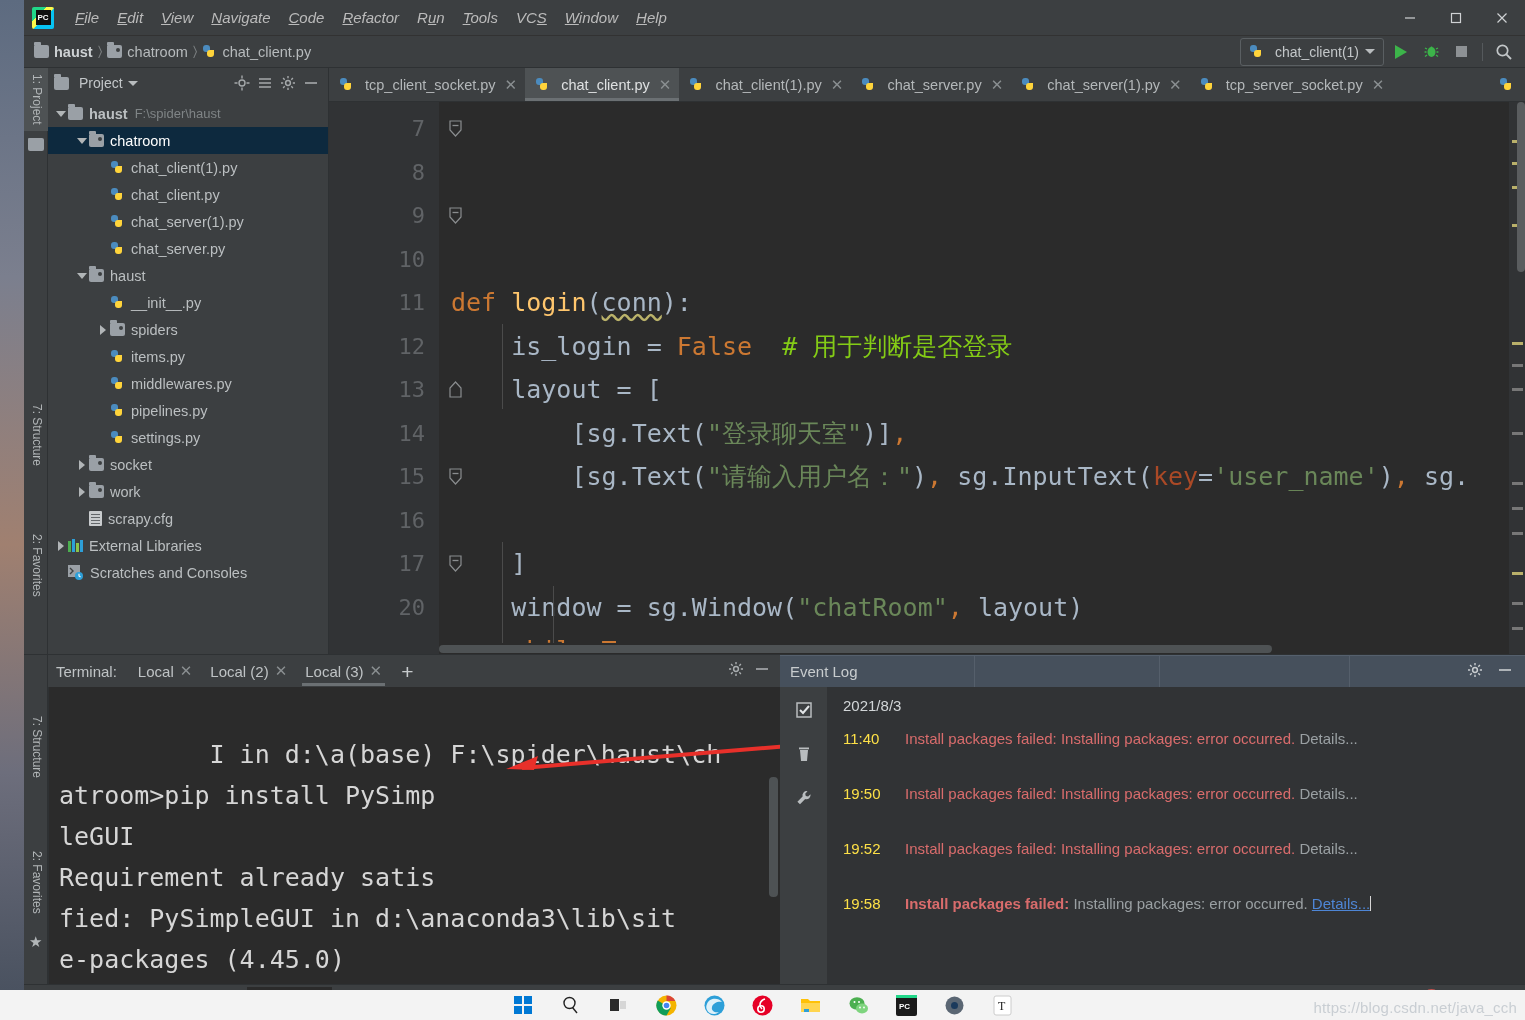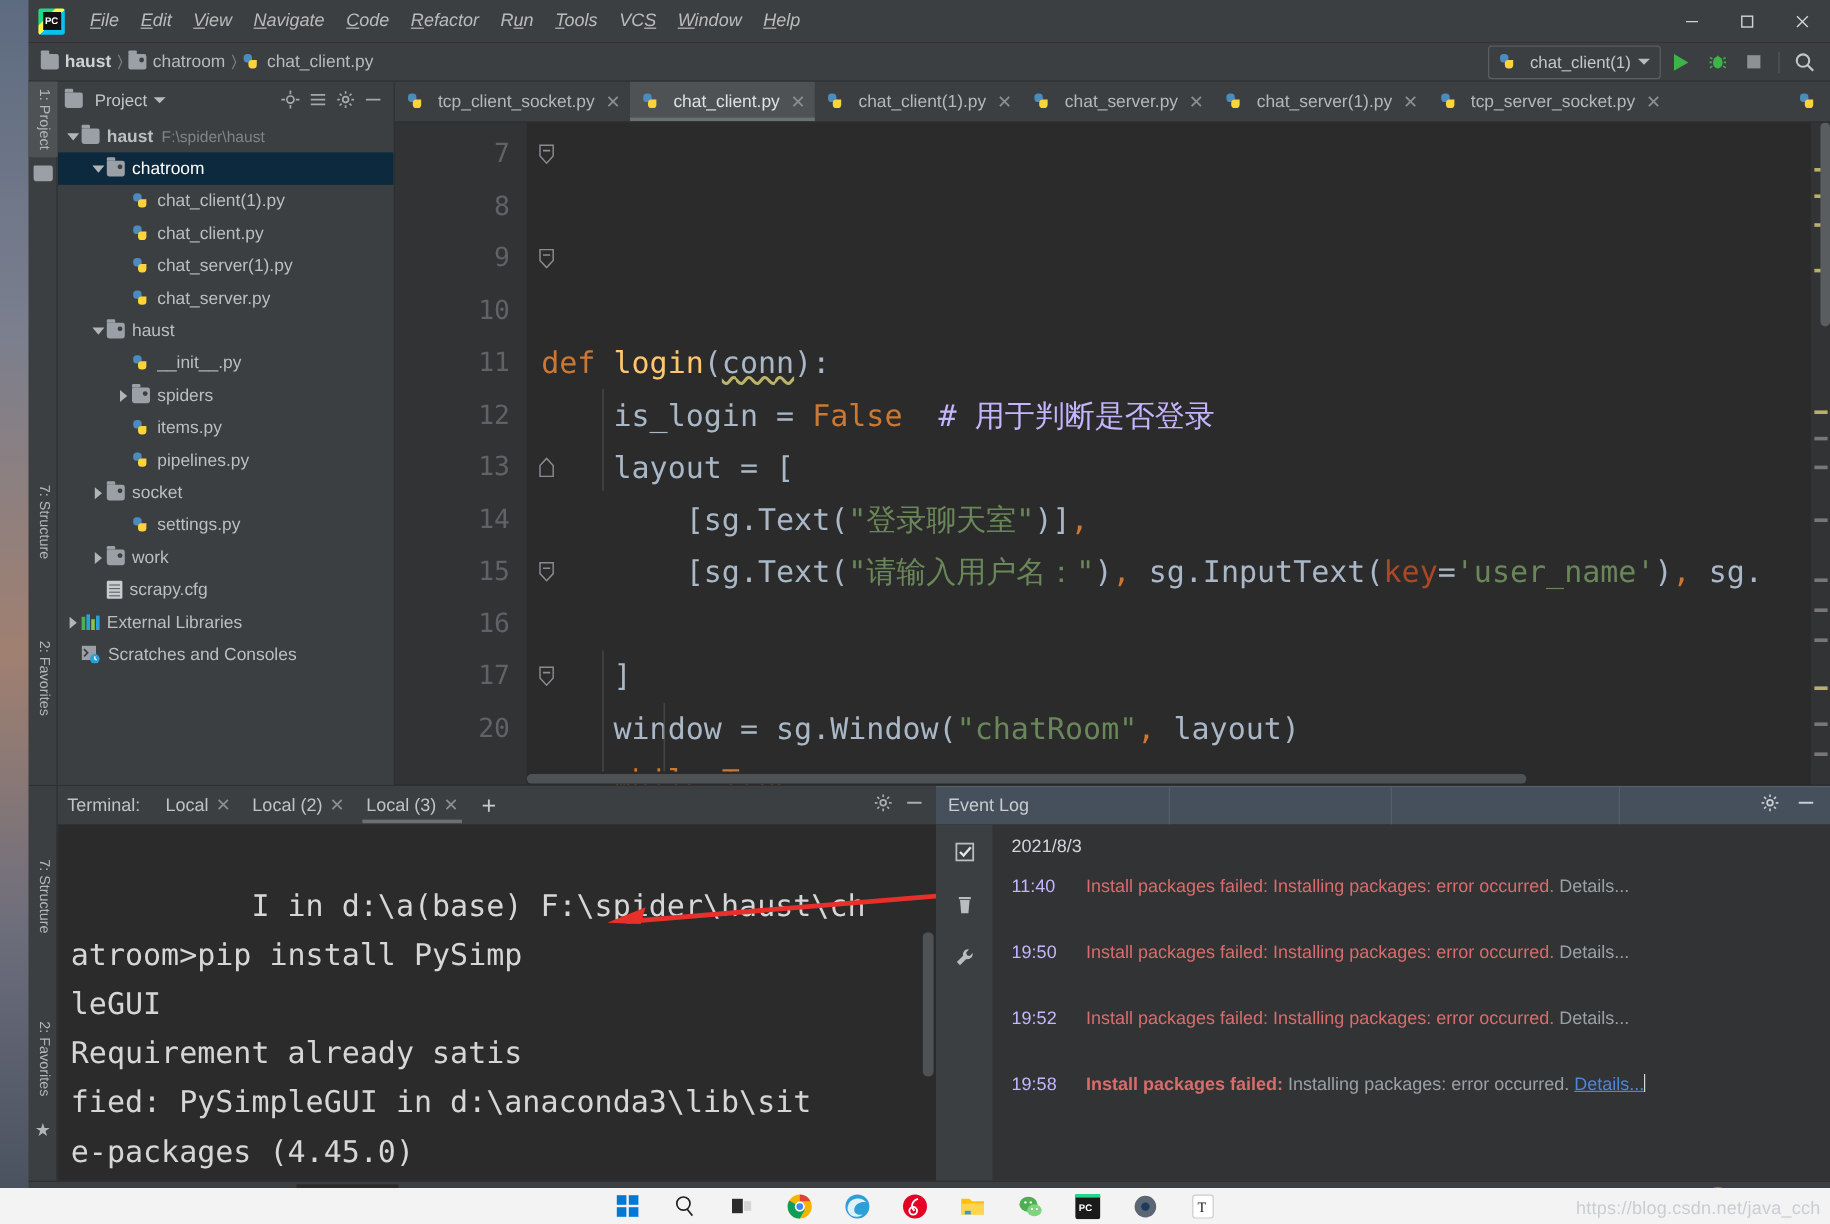--- a/index.html
+++ b/index.html
@@ -197,21 +197,21 @@
   }
   .code {
     flex: 1; position: relative; padding-top: 5px; overflow: hidden;
     font-family: "DejaVu Sans Mono", monospace; font-size: 25px;
     white-space: pre; color: #a9b7c6;
   }
   .cline { height: 43.5px; line-height: 43.5px; padding-left: 12px; }
   .kw  { color: #cc7832; }
   .fn  { color: #ffc66d; }
   .str { color: #6a8759; }
-  .cmt { color: #c4b5fd; }
+  .cmt { color: #84cc16; }
   .param { color: #a9b7c6; }
   .kwarg { color: #aa4926; }
   .comma { color: #cc7832; }
   .squig {
     text-decoration: underline wavy #bbb36a; text-decoration-skip-ink: none;
   }
   .indent-guide {
     position: absolute; top: 5px; bottom: 0; width: 1px; background: #4b4b4b;
   }
 
@@ -261,21 +261,21 @@
   }
   .el-head .cell { height: 32px; border-right: 1px solid #555f6b; }
   .el-head .ttl { color: #c8ccce; font-size: 15px; padding-left: 10px; width: 195px; }
   .el-head .acts { margin-left: auto; display:flex; align-items:center; gap: 14px; padding-right: 12px; color:#b9bdbf;}
   .el-body { flex: 1; display: flex; background: #313335; min-height:0;}
   .el-strip { width: 47px; flex:none; display:flex; flex-direction:column; align-items:center; gap: 22px; padding-top: 12px; background:#3c3f41;}
   .el-strip .i { width: 22px; height: 22px; color:#a9adaf; display:flex; align-items:center; justify-content:center;}
   .el-list { flex: 1; padding: 10px 0 0 8px; min-width:0; overflow:hidden;}
   .el-date { color: #d2d6d8; font-size: 15px; padding: 0 0 16px 8px; }
   .el-row { display: flex; gap: 18px; padding: 0 0 38px 8px; font-size: 15px; white-space: nowrap;}
-  .el-time { color: #c4b5fd; width: 44px; flex:none;}
+  .el-time { color: #fde047; width: 44px; flex:none;}
   .el-msg { color: #d96c6c; }
   .el-msg .dim { color: #9aa0a3; }
   .el-msg b { font-weight: bold; }
   .el-msg a { color: #4e86d6; text-decoration: underline; }
   .el-caret { display:inline-block; width:1px; height:15px; background:#d6d6d6; vertical-align:-2px;}
 
   
   .statusbar {
     height: 26px; background: #3c3f41; display: flex; align-items: center; gap: 20px;
     padding-left: 24px; border-top: 1px solid #2e3133; position: relative;
@@ -517,36 +517,44 @@
                 <i class="pb"></i>
               </span>
               <span class="label" style="">items.py</span>
             </div>
             <div class="node" style="padding-left:48px">
               <span class="arrow "></span>
               <span class="ico-py">
                 <i class="pg"></i>
                 <i class="pb"></i>
               </span>
+              <span class="label" style="">middlewares.py</span>
+            </div>
+            <div class="node" style="padding-left:48px">
+              <span class="arrow "></span>
+              <span class="ico-py">
+                <i class="pg"></i>
+                <i class="pb"></i>
+              </span>
               <span class="label" style="">pipelines.py</span>
+            </div>
+            <div class="node" style="padding-left:48px">
+              <span class="arrow "></span>
+              <span class="ico-py">
+                <i class="pg"></i>
+                <i class="pb"></i>
+              </span>
+              <span class="label" style="">settings.py</span>
             </div>
             <div class="node" style="padding-left:27px">
               <span class="arrow closed">
                 <i></i>
               </span>
               <span class="ico-folder src"></span>
               <span class="label" style="">socket</span>
-            </div>
-            <div class="node" style="padding-left:48px">
-              <span class="arrow "></span>
-              <span class="ico-py">
-                <i class="pg"></i>
-                <i class="pb"></i>
-              </span>
-              <span class="label" style="">settings.py</span>
             </div>
             <div class="node" style="padding-left:27px">
               <span class="arrow closed">
                 <i></i>
               </span>
               <span class="ico-folder src"></span>
               <span class="label" style="">work</span>
             </div>
             <div class="node" style="padding-left:27px">
               <span class="arrow "></span>

